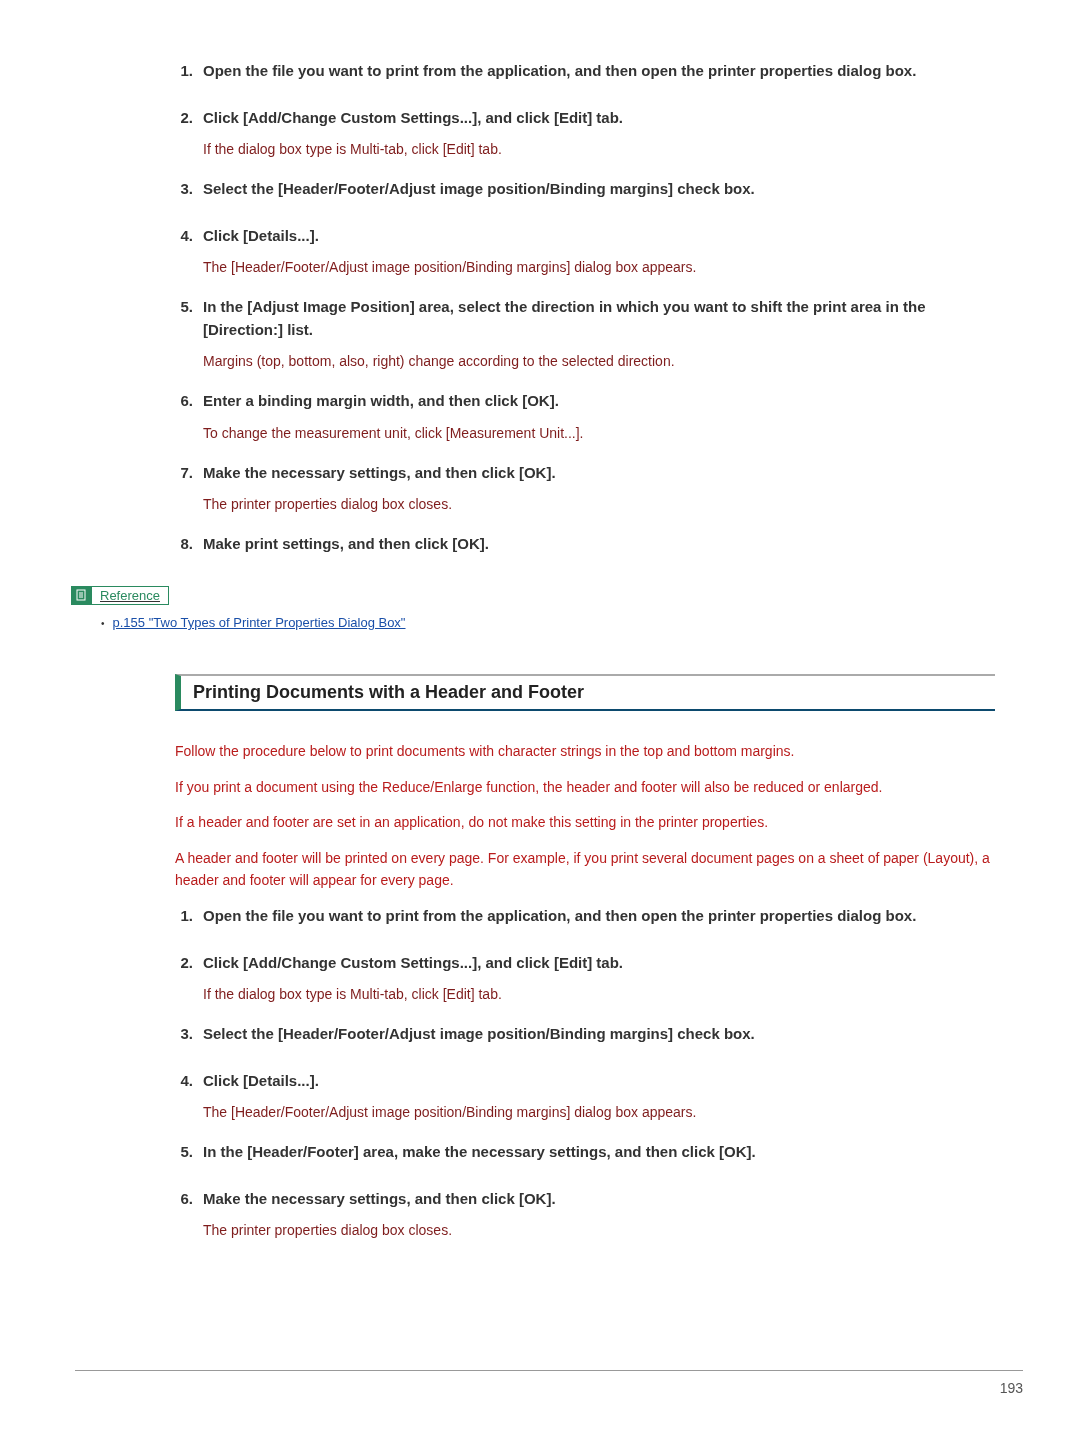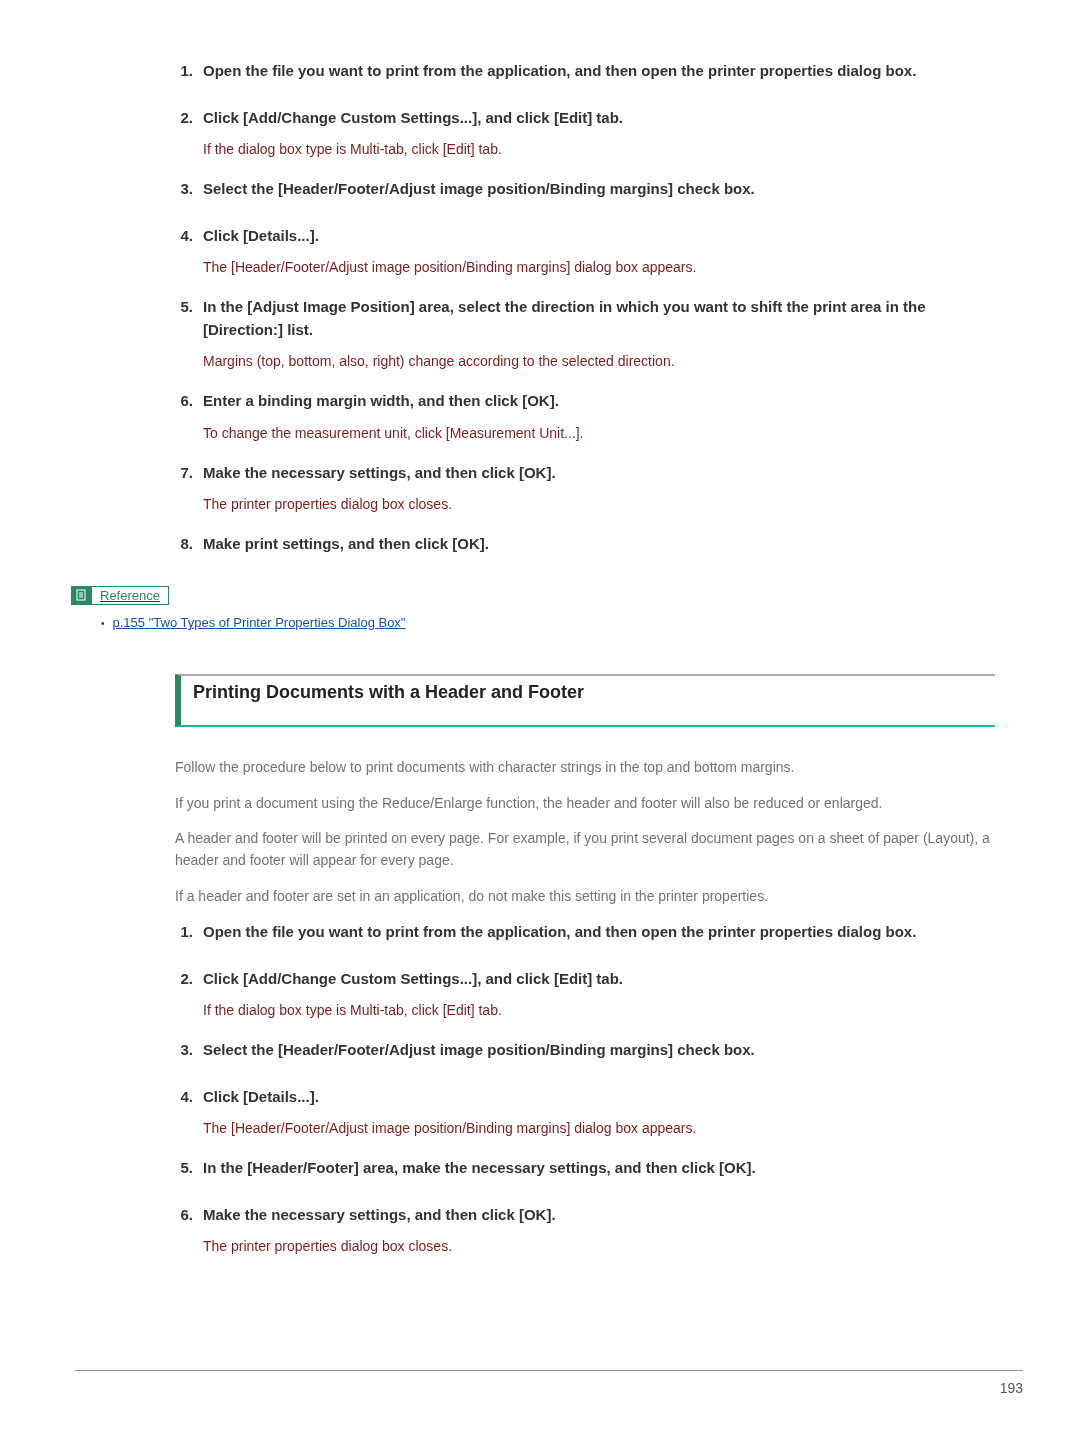--- a/index.html
+++ b/index.html
@@ -99,32 +99,32 @@
     }
     .ref-link {
       font-size: 13px;
       color: #1a4fa8;
       text-decoration: underline;
     }
     .section-heading {
       margin-top: 44px;
       font-size: 18px;
       font-weight: bold;
-      padding: 6px 0 22px 12px;
+      padding: 6px 0 6px 12px;
       border-top: 2px solid #aaa;
-      border-bottom: 2px solid #14b8a6;
+      border-bottom: 2px solid #0c4a6e;
       border-left: 6px solid #2a8a5f;
       margin-bottom: 30px;
       color: #222;
     }
     .para {
       font-size: 14px;
       line-height: 1.55;
       margin-bottom: 14px;
-      color: #737373;
+      color: #b91c1c;
     }
     .footer {
       position: absolute;
       bottom: 40px;
       left: 75px;
       right: 57px;
       border-top: 1px solid #999;
       padding-top: 8px;
       text-align: right;
     }
@@ -219,22 +219,22 @@
     <span class="ref-bullet">•</span>
     <a class="ref-link" href="#">p.155 "Two Types of Printer Properties Dialog Box"</a>
   </div>
 
   
   <div class="content">
     <div class="section-heading">Printing Documents with a Header and Footer</div>
 
     <div class="para">Follow the procedure below to print documents with character strings in the top and bottom margins.</div>
     <div class="para">If you print a document using the Reduce/Enlarge function, the header and footer will also be reduced or enlarged.</div>
+    <div class="para">If a header and footer are set in an application, do not make this setting in the printer properties.</div>
     <div class="para">A header and footer will be printed on every page. For example, if you print several document pages on a sheet of paper (Layout), a header and footer will appear for every page.</div>
-    <div class="para">If a header and footer are set in an application, do not make this setting in the printer properties.</div>
 
     <div class="ol-item">
       <div class="ol-num">1.</div>
       <div class="ol-body">
         <div class="ol-title"> Open the file you want to print from the application, and then open the printer properties dialog box.</div>
       </div>
     </div>
 
     <div class="ol-item">
       <div class="ol-num">2.</div>

